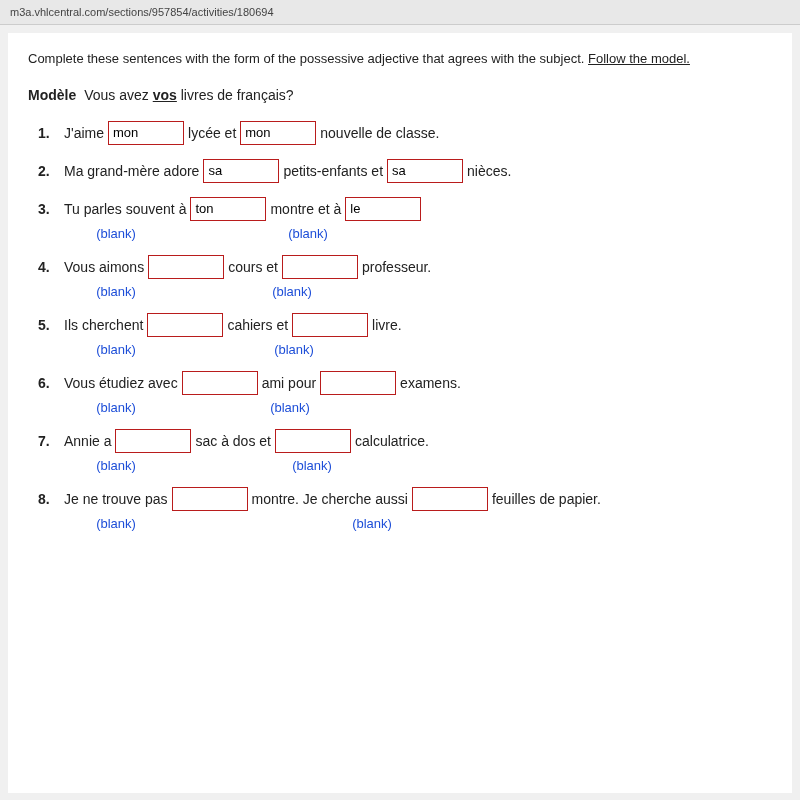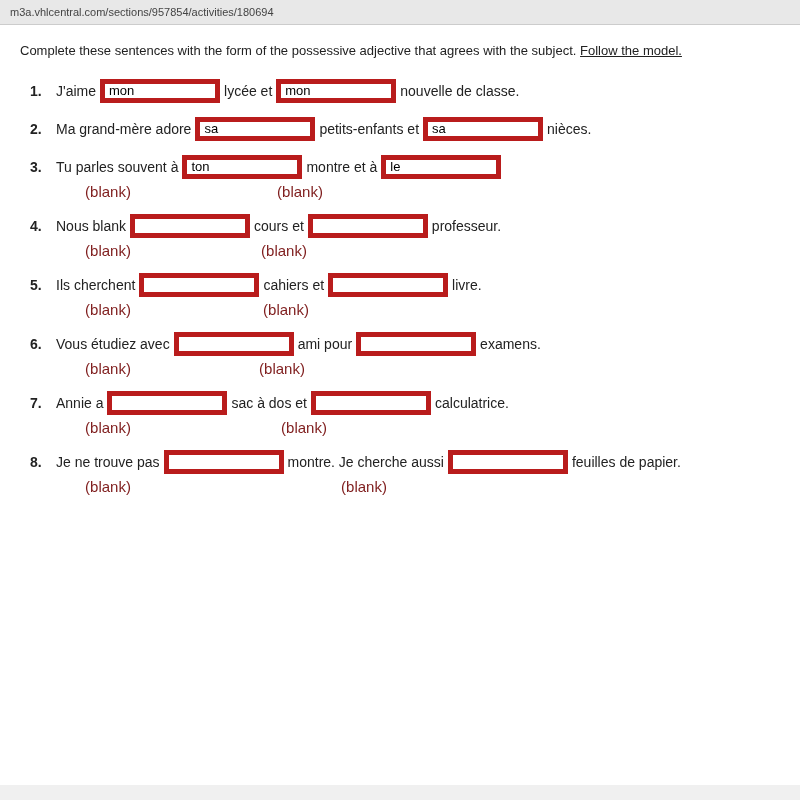--- a/index.html
+++ b/index.html
@@ -13,21 +13,21 @@
     }
     .browser-bar {
       background: #e8e8e8;
       border-bottom: 1px solid #ccc;
       padding: 6px 10px;
       font-size: 11px;
       color: #444;
     }
     .page-content {
       background: #fff;
-      margin: 0;
+      margin: 8px;
       padding: 16px 20px 30px 20px;
       min-height: 760px;
     }
     .instructions {
       font-size: 13px;
       color: #222;
       margin-bottom: 18px;
       line-height: 1.5;
     }
     .instructions u {
@@ -80,49 +80,55 @@
       font-size: 13px;
       padding: 0 4px;
       display: inline-block;
       vertical-align: middle;
     }
     .input-box.filled {
       background: #fff;
     }
     
     .exercise-row input {
-      border: 5px solid #b91c1c;
+      border: 1px solid #b91c1c;
       height: 24px;
-      width: 120px;
+      width: 76px;
       font-size: 13px;
       padding: 0 4px;
       background: #fff;
       vertical-align: middle;
     }
     .blank-hint-text {
-      color: #7f1d1d;
-      font-size: 15px;
+      color: #1d4ed8;
+      font-size: 13px;
       display: inline-block;
       min-width: 80px;
       text-align: center;
     }
   </style>
 </head>
 <body>
 
 <div class="browser-bar">
   <span>m3a.vhlcentral.com/sections/957854/activities/180694</span>
 </div>
 
 <div class="page-content">
   <p class="instructions">
     <span>Complete these sentences with the form of the possessive adjective that agrees with the subject.</span>
     <u>Follow the model.</u>
   </p>
 
+  <div class="modele-row">
+    <span class="modele-label">Modèle</span>
+    <span class="modele-text">
+      <span>Vous avez </span><u style="font-weight:bold;">vos</u><span> livres de français?</span>
+    </span>
+  </div>
 
   <div class="exercises">
 
     <div class="exercise-item">
       <div class="exercise-row">
         <span class="exercise-num">1.</span>
         <span>J'aime</span>
         <input type="text" class="input-box filled" value="mon" style="">
         <span>lycée et</span>
         <input type="text" class="input-box filled" value="mon" style="">
@@ -152,21 +158,21 @@
       <div style="display:flex; gap:8px; padding-left:28px; margin-top:2px;">
         <div style="width:100px; text-align:center;"><span class="blank-hint-text">(blank)</span></div>
         <div style="width:76px;"></div>
         <div style="width:100px; text-align:center;"><span class="blank-hint-text">(blank)</span></div>
       </div>
     </div>
 
     <div class="exercise-item">
       <div class="exercise-row">
         <span class="exercise-num">4.</span>
-        <span>Nous blank</span>
+        <span>Vous aimons</span>
         <input type="text" class="input-box" value="" style="">
         <span>cours et</span>
         <input type="text" class="input-box" value="" style="">
         <span>professeur.</span>
       </div>
       <div style="display:flex; gap:8px; padding-left:28px; margin-top:2px;">
         <div style="width:100px; text-align:center;"><span class="blank-hint-text">(blank)</span></div>
         <div style="width:60px;"></div>
         <div style="width:100px; text-align:center;"><span class="blank-hint-text">(blank)</span></div>
       </div>

